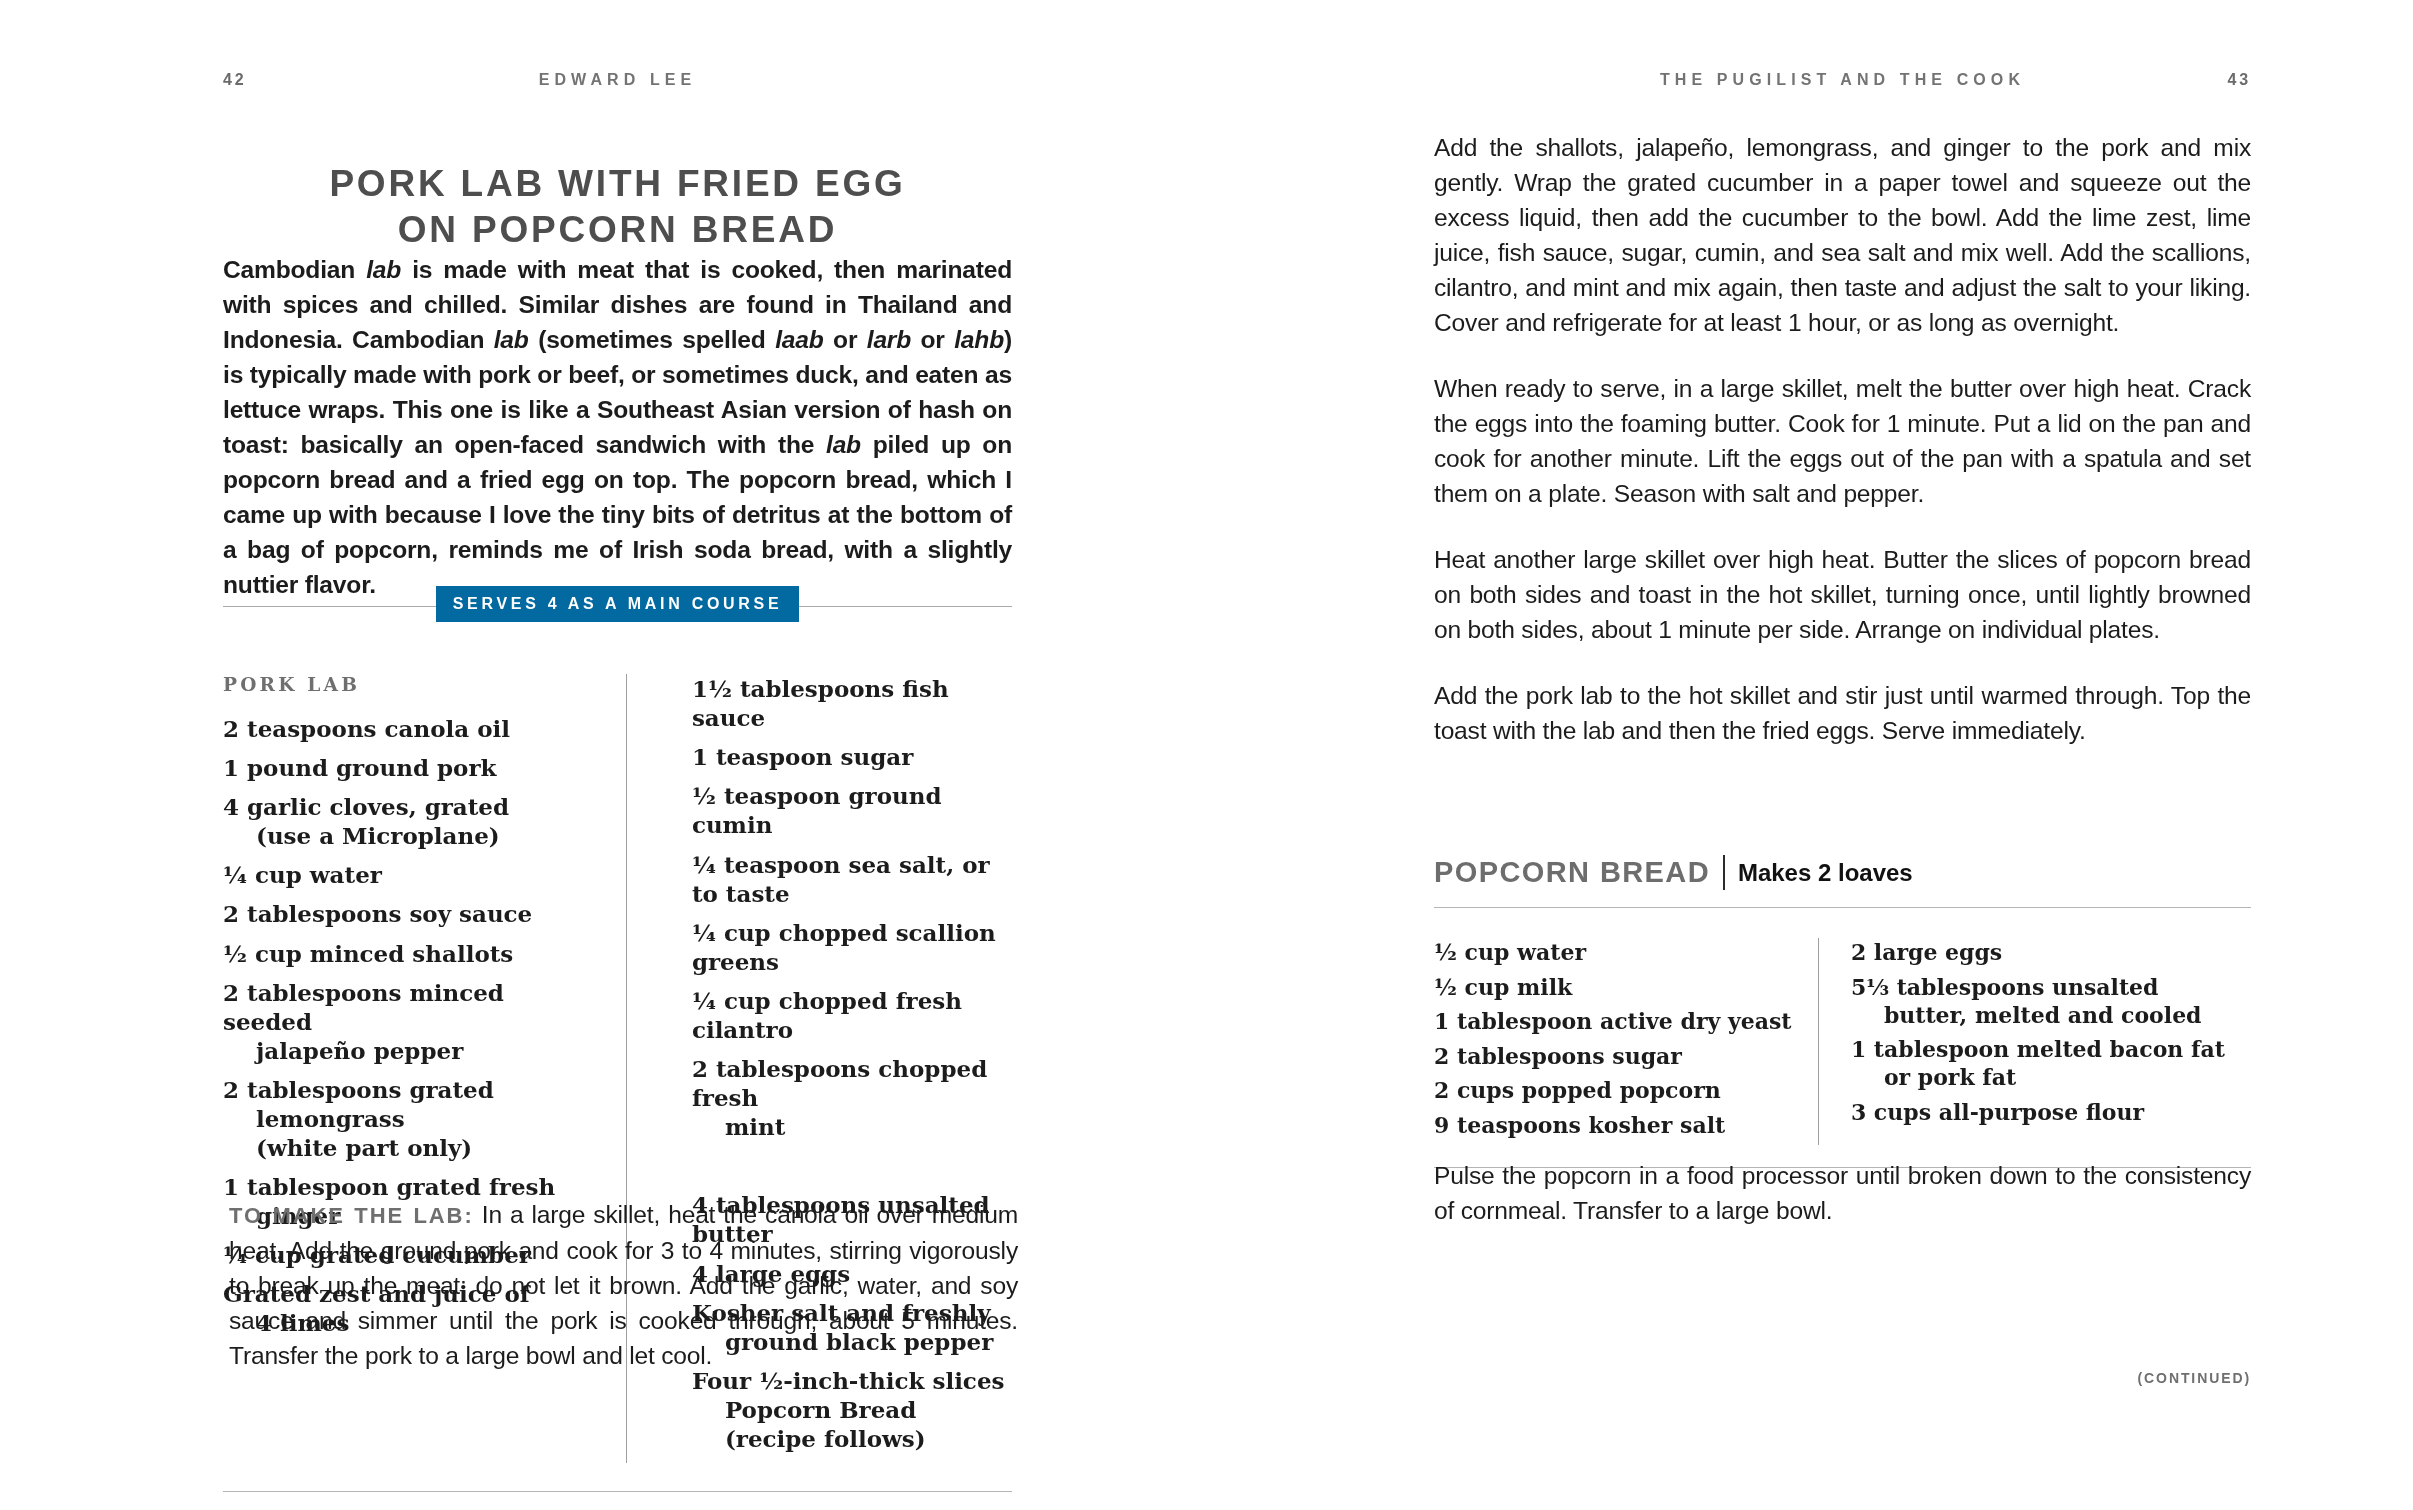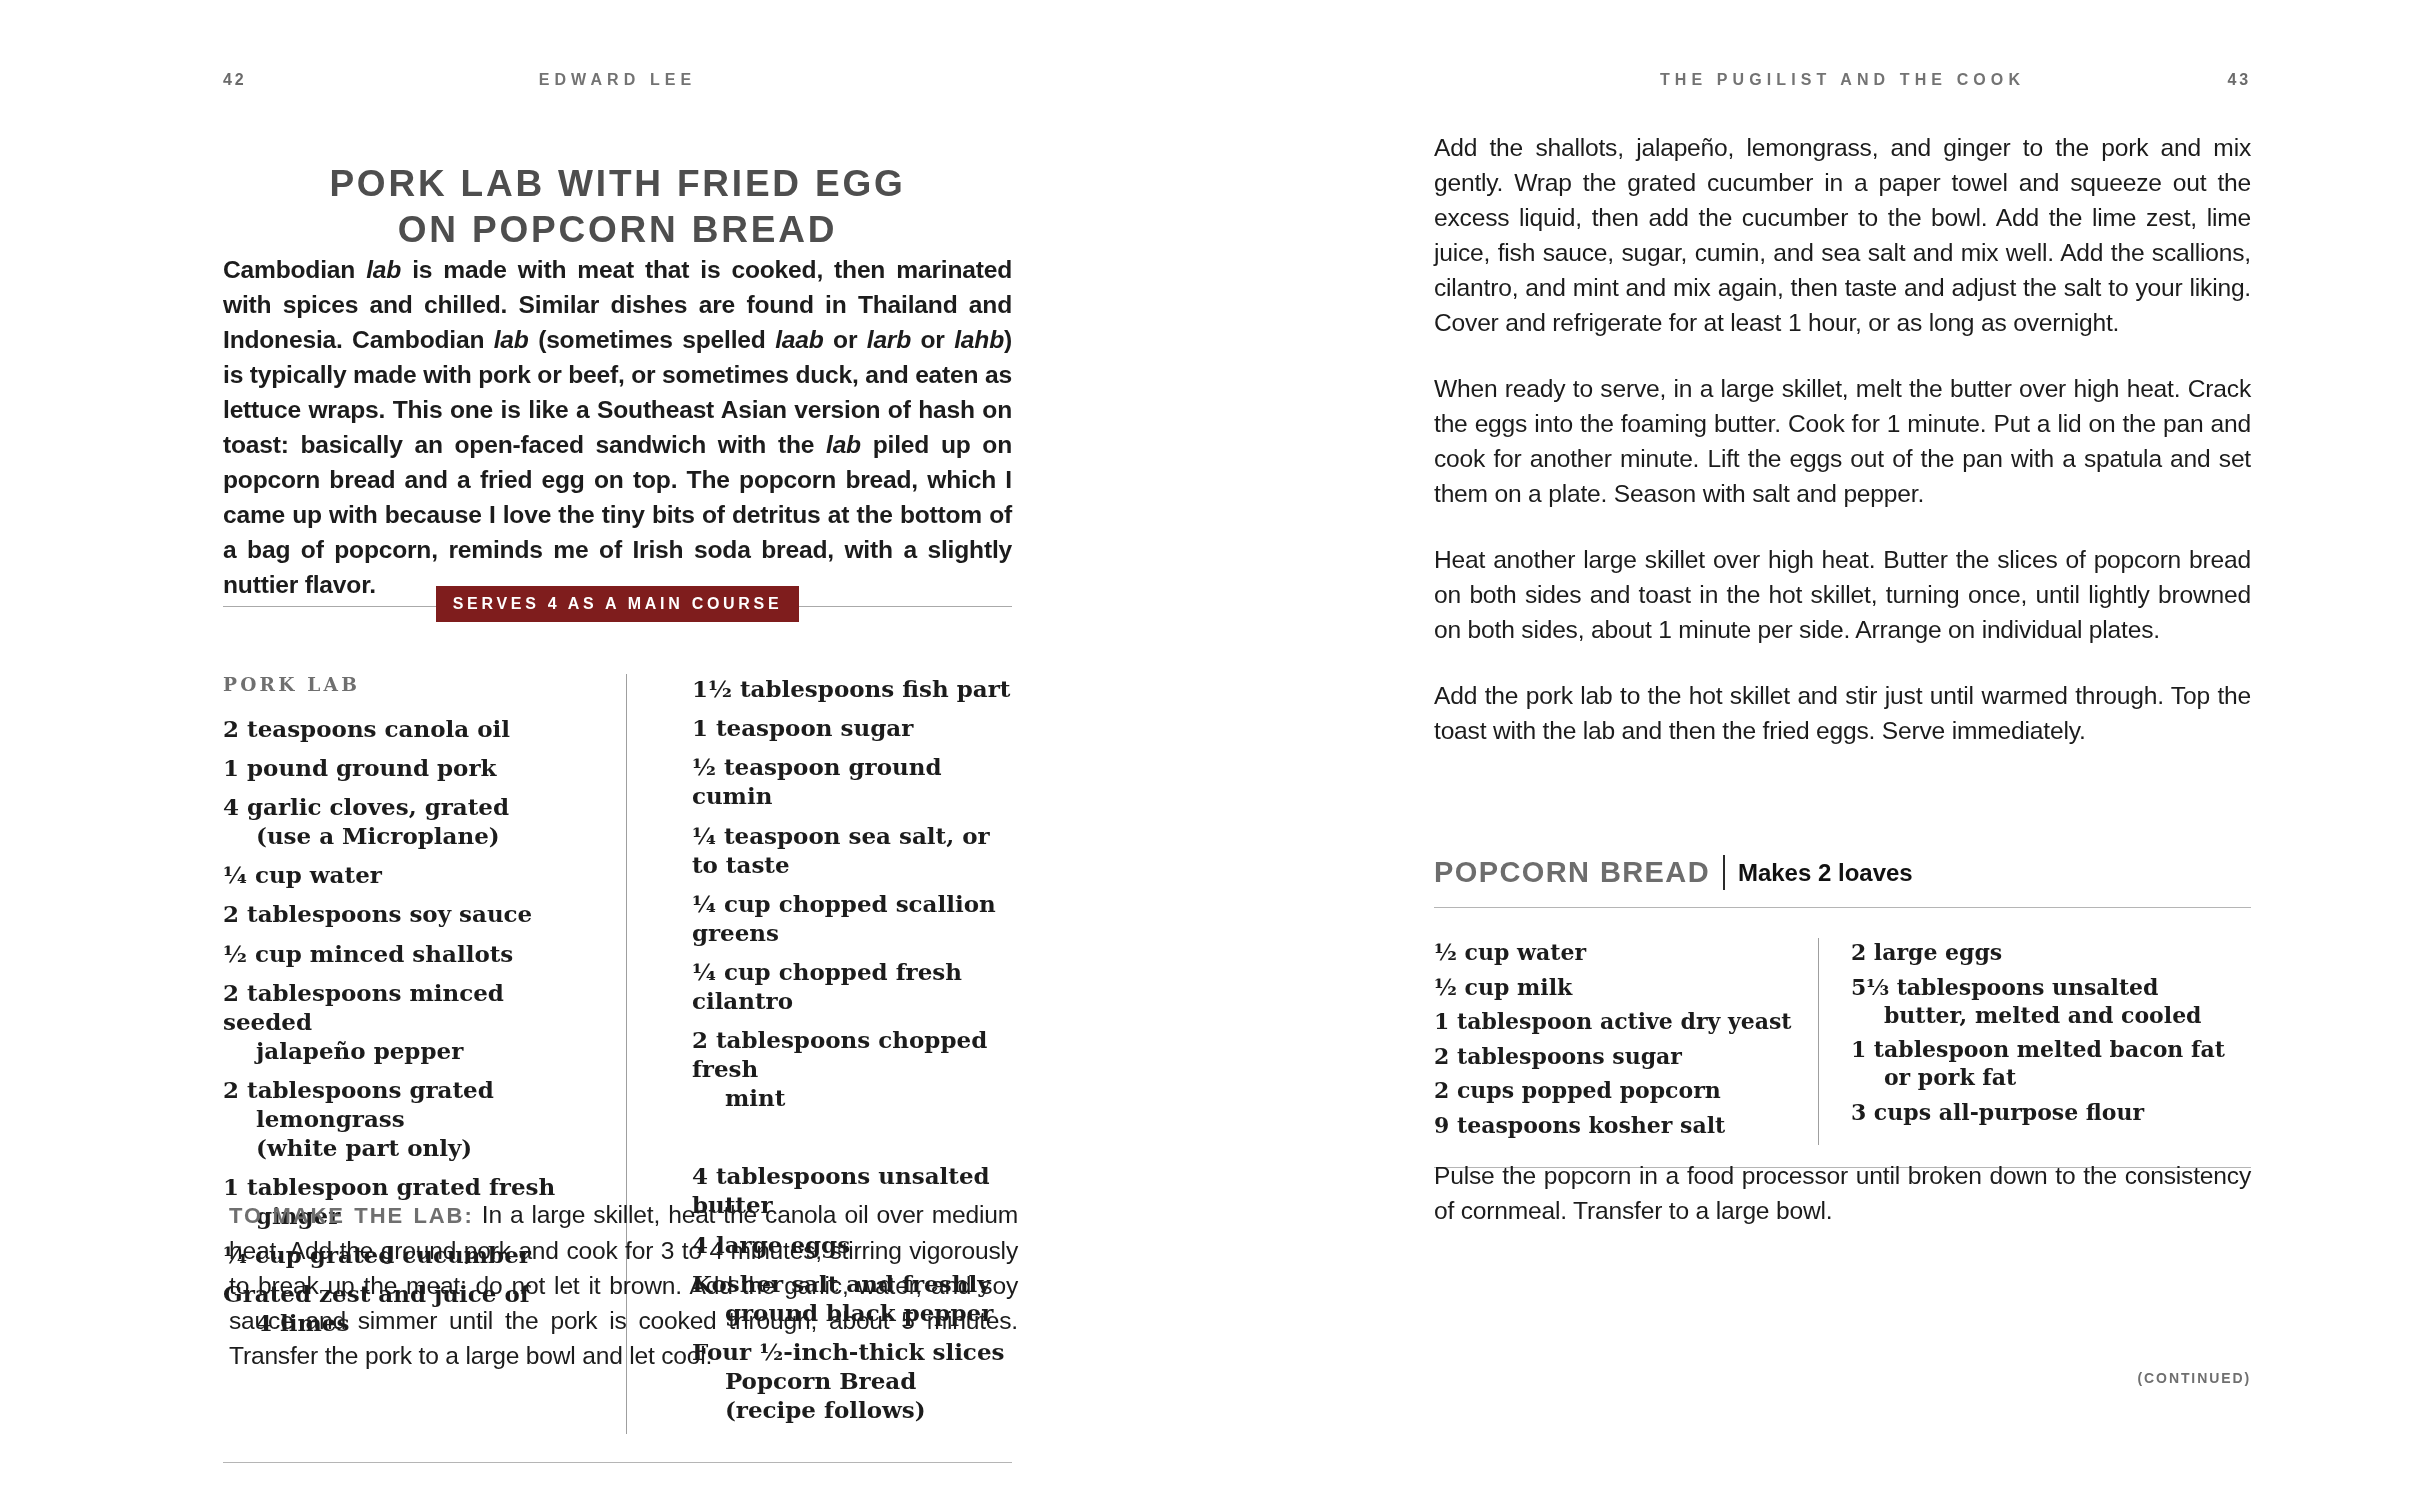--- a/index.html
+++ b/index.html
@@ -27,21 +27,21 @@
 
   
   .intro{top:252px;font-size:24.6px;line-height:35px;font-weight:700;
     text-align:justify;letter-spacing:-0.2px;margin:0;}
   .intro i{font-weight:700;}
 
   
   .serves-row{top:586px;height:41px;}
   .serves-line{position:absolute;left:0;right:0;top:19.5px;height:1.9px;background:#aaaaaa;}
   .serves-wrap{position:relative;text-align:center;}
-  .badge{display:inline-block;background:#7f1d1d;color:#ffffff;font-size:16px;
+  .badge{display:inline-block;background:#0369a1;color:#ffffff;font-size:16px;
     font-weight:bold;letter-spacing:3.7px;padding:9.3px 16.7px 8.4px;position:relative;}
 
   
   .ing-box{top:635px;min-height:477px;border-bottom:1.9px solid #b5b5b5;
     display:flex;box-sizing:border-box;padding-top:39px;padding-bottom:28px;gap:24px;}
   .ing-col-a{width:379px;box-sizing:border-box;padding-right:18.6px;}
   .col-divider{width:0.9px;background:#9f9f9f;align-self:stretch;}
   .ing-col-b{flex:1;box-sizing:border-box;padding-left:41px;}
   .ing-label{font-family:"DejaVu Serif",serif;font-weight:bold;font-size:18.6px;
     letter-spacing:3.2px;color:#6f6f6f;margin-bottom:18.6px;}
@@ -147,21 +147,21 @@
             <div class="ing">
               <div class="ing-line">Grated zest and juice of</div>
               <div class="ing-line cont">4 limes</div>
             </div>
           </div>
       </div>
       <div class="col-divider"></div>
       <div class="ing-col-b">
         <div>
             <div class="ing">
-              <div class="ing-line">1½ tablespoons fish part</div>
+              <div class="ing-line">1½ tablespoons fish sauce</div>
             </div>
             <div class="ing">
               <div class="ing-line">1 teaspoon sugar</div>
             </div>
             <div class="ing">
               <div class="ing-line">½ teaspoon ground cumin</div>
             </div>
             <div class="ing">
               <div class="ing-line">¼ teaspoon sea salt, or to taste</div>
             </div>

